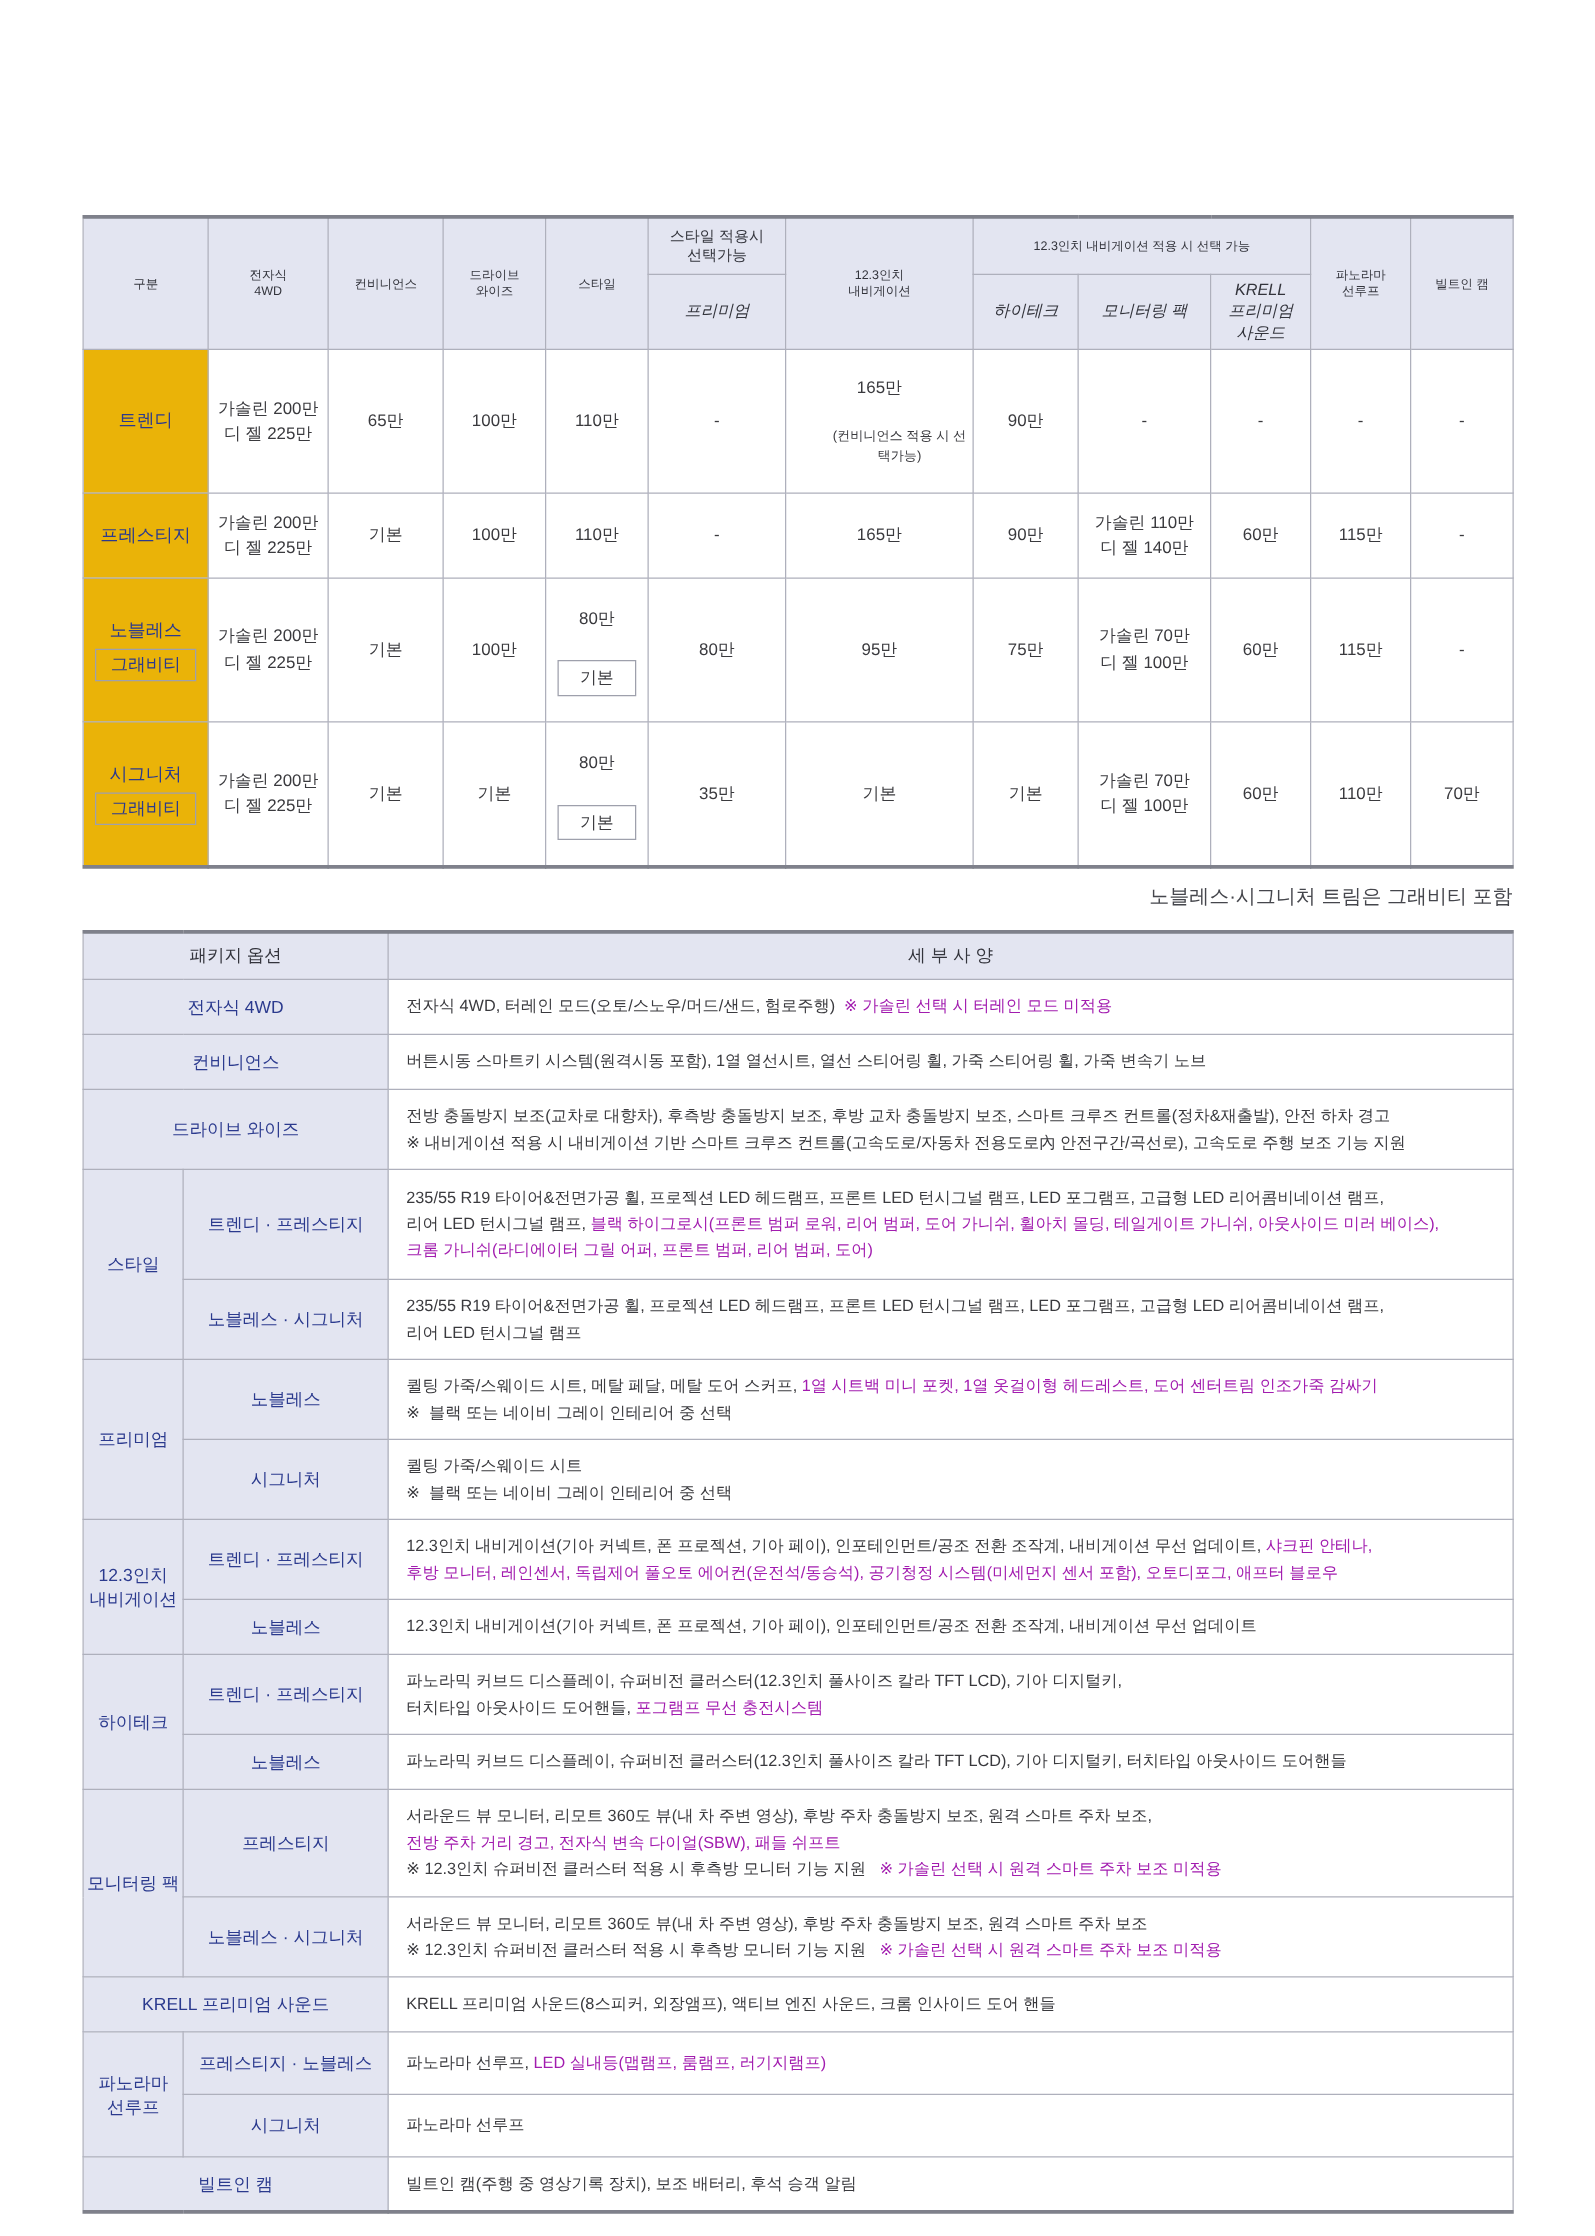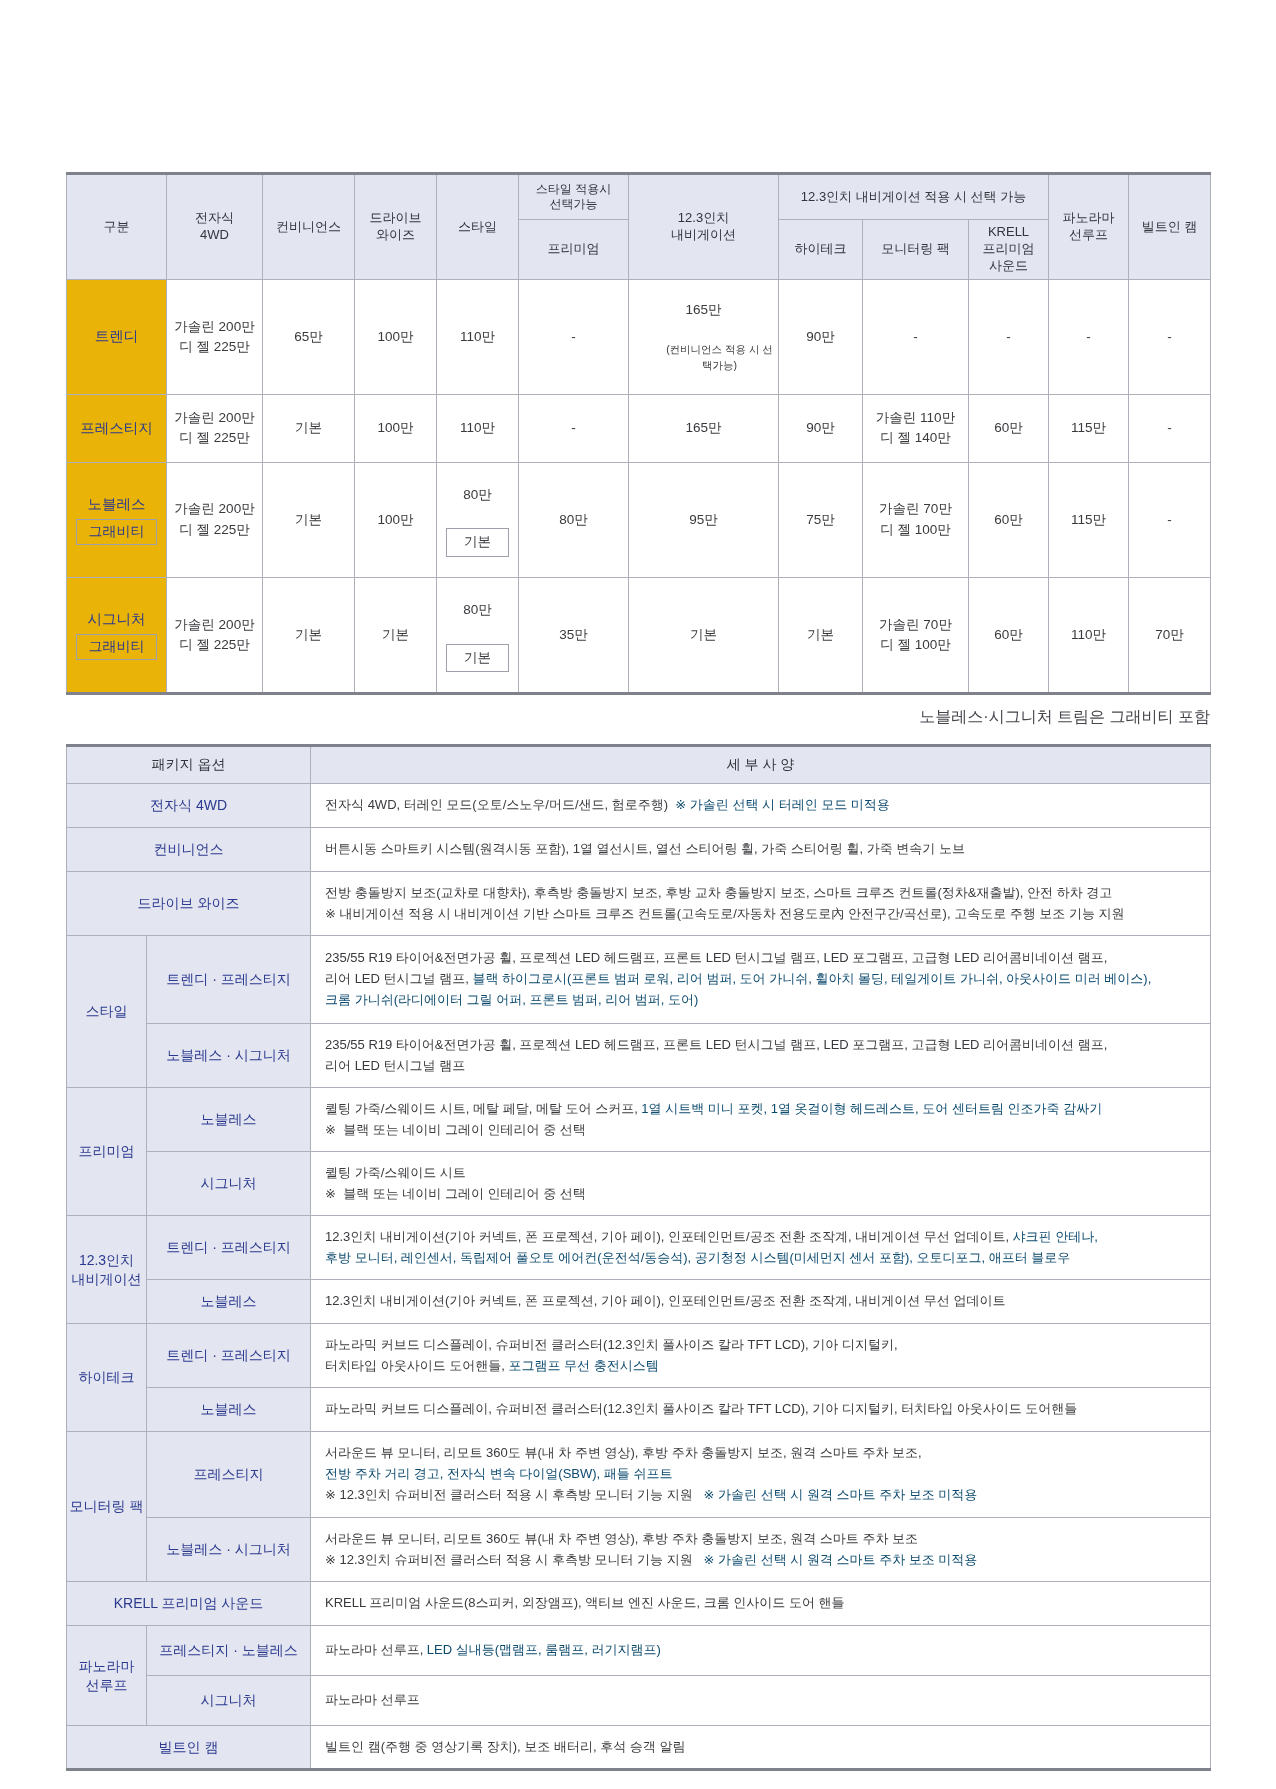--- a/index.html
+++ b/index.html
@@ -4,24 +4,24 @@
 <style>
   html,body{margin:0;padding:0;background:#ffffff;}
   body{width:1276px;height:1789px;font-family:"Liberation Sans","DejaVu Sans",sans-serif;}
   .page{position:relative;width:1276px;height:1789px;overflow:hidden;background:#fff;}
   .content{margin:0 66px;}
 
   
   table.price{width:1144px;border-collapse:collapse;table-layout:fixed;margin-top:172px;
     border-top:3px solid #7f818b;border-bottom:3px solid #7f818b;}
   table.price th,table.price td{border:1px solid #aeb0bc;padding:0;}
-  table.price th{background:#e3e5f1;font-weight:normal;color:#33343c;font-size:13px;
+  table.price th{background:#e3e5f1;font-weight:normal;color:#33343c;font-size:10px;
     line-height:1.3;white-space:pre-line;text-align:center;vertical-align:middle;}
   tr.h1{height:46px;} tr.h1 th.group-small{font-size:12px;line-height:1.25;}
-  tr.h2{height:60px;} tr.h2 th{font-size:13px;}
+  tr.h2{height:60px;} tr.h2 th{font-size:13px;font-style:italic;}
   table.price td.data{background:#fff;text-align:center;vertical-align:middle;
     font-size:13.5px;color:#3a3a3e;white-space:pre-line;line-height:1.5;}
   table.price td.trim{background:#eab308;color:#2b3a8e;font-size:14.5px;
     text-align:center;vertical-align:middle;}
   tr.r-std{height:68px;} tr.r-split{height:86px;}
   .trim-wrap{display:flex;flex-direction:column;justify-content:center;align-items:center;height:100%;}
   .trim-sub{width:80%;border:1px solid #9ea0ac;margin-top:5px;padding:3px 0;font-size:14px;}
   .split-top{padding:2px 0 3px 0;}
   .split-bot{width:76%;margin:0 auto;border:1px solid #9ea0ac;padding:3px 0;background:#fff;}
   .nav-note{font-size:10.5px;color:#3a3a3e;margin-top:1px;margin-left:32px;}
@@ -33,21 +33,21 @@
     border-top:3px solid #7f818b;border-bottom:3px solid #7f818b;}
   table.pkg th,table.pkg td{border:1px solid #aeb0bc;}
   tr.pkg-h{height:38px;}
   table.pkg th{background:#e3e5f1;font-weight:normal;color:#33343c;font-size:14px;
     text-align:center;vertical-align:middle;}
   td.pkg-group,td.pkg-label{background:#e3e5f1;color:#2b3a8e;font-size:14px;
     text-align:center;vertical-align:middle;white-space:pre-line;line-height:1.35;}
   td.pkg-detail{background:#fff;padding:6px 14px;font-size:13px;color:#3a3a3e;
     line-height:1.6;vertical-align:middle;}
   .spec-line{white-space:pre-wrap;}
-  .red{color:#0c4a6e;}
+  .red{color:#a21caf;}
 </style>
 </head>
 <body>
 
 <div class="page">
   <div class="content">
 
     <table class="price">
       <colgroup>
         <col style="width:100px">

